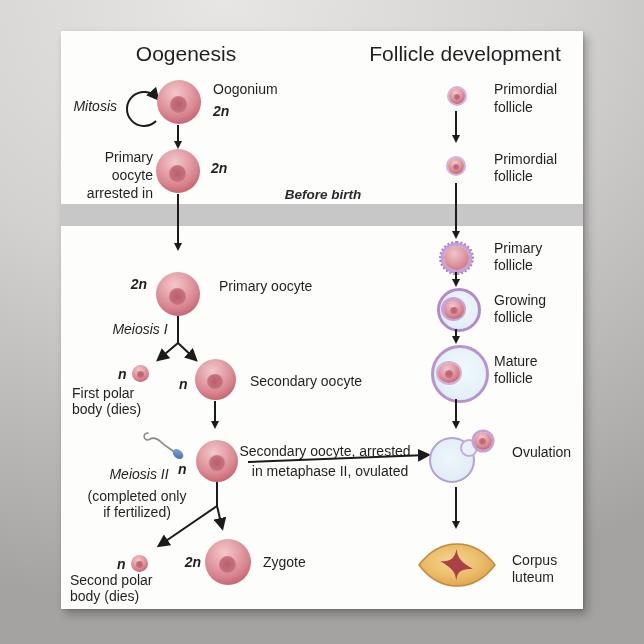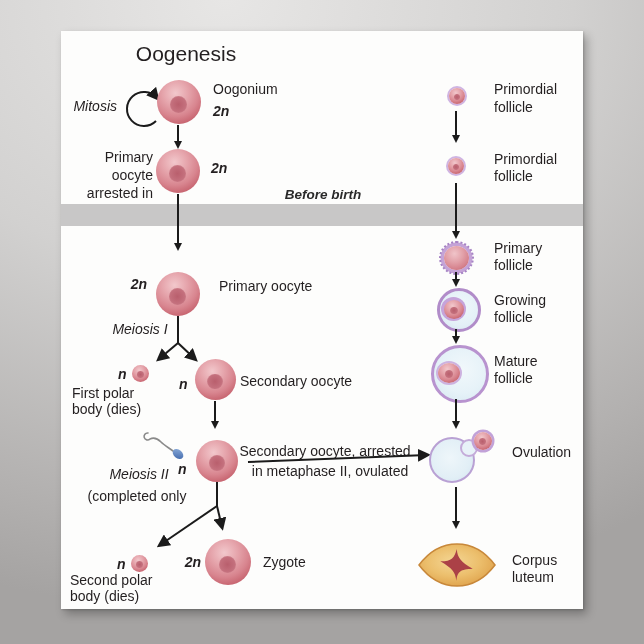--- a/index.html
+++ b/index.html
@@ -53,20 +53,21 @@
       <stop offset="0%" stop-color="#8fb0dc"></stop>
         <stop offset="100%" stop-color="#3c64a8"></stop>
     </linearGradient>
   </defs>
 </svg>
 
 <div class="stage">
   <div class="poster">
 
     <div class="title" style="left:25px;top:11px;width:200px;">Oogenesis</div>
+    <div class="title" style="left:304px;top:11px;width:200px;">Follicle development</div>
 
     <div class="band"></div>
     <div class="band-txt" style="left:262px;top:156px;">Before birth</div>
 
     <svg class="dec" style="left:57px;top:50px;" width="52" height="52">
       <path d="M 38 40 A 17 17 0 1 1 39 17" fill="none" stroke="#1b1b1b" stroke-width="2" marker-end="url(#ah)"></path>
     </svg>
     <div class="lbl it" style="left:10px;top:67px;width:46px;text-align:right;">Mitosis</div>
 
     <div class="cell" style="left:96px;top:49px;width:44px;height:44px;">
@@ -105,41 +106,42 @@
         <div class="nucleus"></div>
       </div>
     <div class="lbl" style="left:11px;top:354px;line-height:16px;">
       <span style="display:block">First polar</span>
       <span style="display:block">body (dies)</span>
     </div>
     <div class="pl" style="left:118px;top:345px;">n</div>
     <div class="cell" style="left:134px;top:328px;width:41px;height:41px;">
         <div class="nucleus"></div>
       </div>
-    <div class="lbl" style="left:179px;top:342px;">Secondary oocyte</div>
+    <div class="lbl" style="left:189px;top:342px;">Secondary oocyte</div>
     <div class="arr" style="left:153px;top:370px;height:20px;"></div>
 
     <svg class="dec" style="left:78px;top:399px;" width="56" height="34">
       <path d="M9,3 a3.5,3.5 0 1,0 2,6 c4,-2 8,0 11,3 c3,3 8,6 12,9" fill="none" stroke="#8a8a8a" stroke-width="1.6" stroke-linecap="round"></path>
       <ellipse cx="39" cy="24" rx="6" ry="4.2" fill="url(#spg)" transform="rotate(40 39 24)"></ellipse>
     </svg>
     <div class="pl" style="left:117px;top:430px;">n</div>
     <div class="cell" style="left:135px;top:409px;width:42px;height:42px;">
         <div class="nucleus"></div>
       </div>
 
     <svg class="dec" style="left:185px;top:416px;" width="188" height="22">
       <line x1="2" y1="15" x2="181" y2="8" stroke="#1b1b1b" stroke-width="2" marker-end="url(#ah)"></line>
     </svg>
     <div class="lbl" style="left:269px;top:432px;transform:translateX(-50%);">in metaphase II, ovulated</div>
     <div class="lbl" style="left:264px;top:412px;transform:translateX(-50%);">Secondary oocyte, arrested</div>
 
     <div class="lbl it" style="left:36px;top:435px;width:84px;text-align:center;">Meiosis II</div>
     <div class="lbl" style="left:16px;top:458px;width:120px;text-align:center;line-height:15.5px;">
       <span style="display:block">(completed only</span>
+      <span style="display:block">if fertilized)</span>
     </div>
     <svg class="dec" style="left:88px;top:450px;" width="82" height="72">
       <line x1="68" y1="1" x2="68" y2="25" stroke="#1b1b1b" stroke-width="2"></line>
       <line x1="68" y1="25" x2="11" y2="64" stroke="#1b1b1b" stroke-width="2" marker-end="url(#ah)"></line>
       <line x1="68" y1="25" x2="73" y2="46" stroke="#1b1b1b" stroke-width="2" marker-end="url(#ah)"></line>
     </svg>
 
     <div class="pl" style="left:56px;top:525px;">n</div>
     <div class="cell" style="left:70px;top:524px;width:17px;height:17px;">
         <div class="nucleus"></div>

